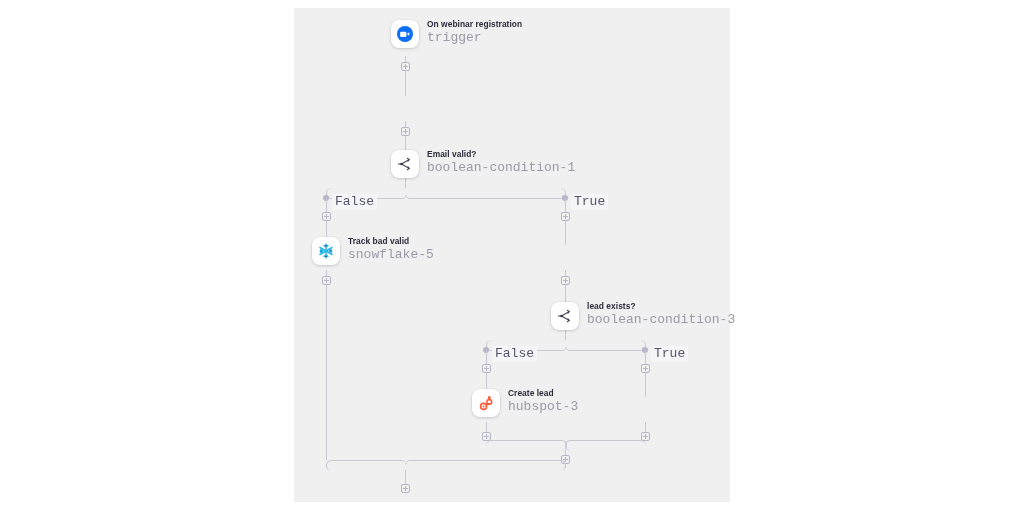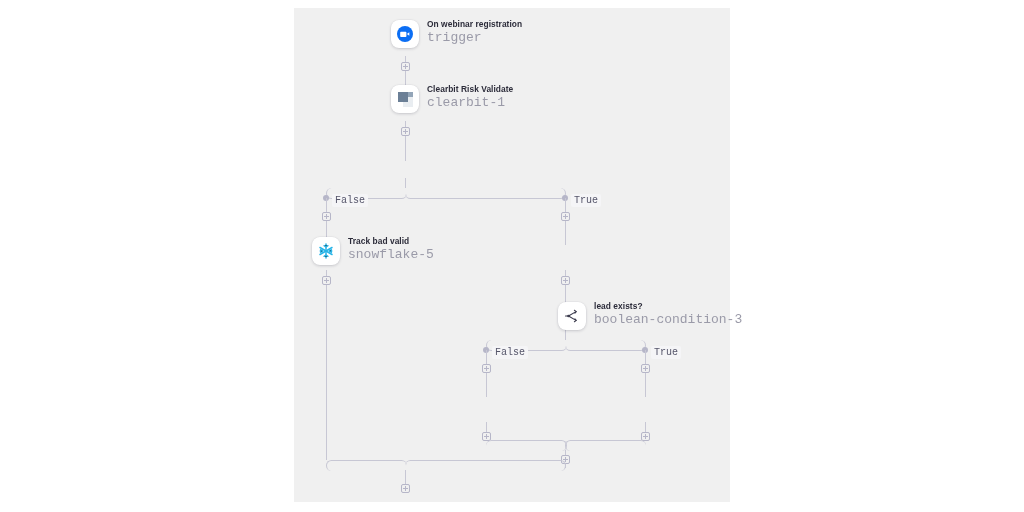--- a/index.html
+++ b/index.html
@@ -102,21 +102,21 @@
     position: absolute;
     width: 6px;
     height: 6px;
     border-radius: 50%;
     background: #b6b6c8;
   }
   
   .branch-label {
     position: absolute;
     font-family: "Liberation Mono", monospace;
-    font-size: 10px;
+    font-size: 13px;
     color: #55556a;
     background: #f5f5f7;
     padding: 1px 3px;
     border-radius: 2px;
     white-space: nowrap;
     line-height: 1.1;
   }
   svg { display: block; }
 </style>
 </head>
@@ -187,35 +187,39 @@
         <path d="M5 6.8h4.6c.45 0 .8.35.8.8v3.6c0 .45-.35.8-.8.8H5c-.45 0-.8-.35-.8-.8V7.6c0-.45.35-.8.8-.8z" fill="#ffffff"></path>
         <path d="M10.9 8.9l2.4-1.6v3.4l-2.4-1.6z" fill="#ffffff"></path>
       </svg>
     </div>
     <div class="node-text">
       <span class="node-title">On webinar registration</span>
       <span class="node-sub">trigger</span>
     </div>
   </div>
 
-  <div class="node" style="left:97px; top:77px;">
-    <div class="node-icon">
-      <svg width="17" height="17" viewBox="0 0 17 17">
-        <rect x="1" y="1" width="10" height="10" fill="#6b7f96"></rect>
-        <rect x="6" y="1" width="10" height="10" fill="#93a5b8"></rect>
-        <rect x="6" y="6" width="10" height="10" fill="#e9edf1"></rect>
-        <rect x="1" y="1" width="10" height="10" fill="#6b7f96"></rect>
-      </svg>
-    </div>
-    <div class="node-text">
-      <span class="node-title">Clearbit Risk Validate</span>
-      <span class="node-sub">clearbit-1</span>
-    </div>
-  </div>
-
+
+  <div class="node" style="left:97px; top:142px;">
+    <div class="node-icon">
+      <svg width="18" height="18" viewBox="0 0 18 18">
+        <g fill="none" stroke="#3b3b4d" stroke-width="1.1" stroke-linecap="round" stroke-linejoin="round">
+          <path d="M2.5 9h3"></path>
+          <path d="M5.5 9L13 4.6"></path>
+          <path d="M5.5 9L13 13.4"></path>
+          <path d="M11.4 3.3L13.3 4.6 11.9 6.1"></path>
+          <path d="M11.4 14.7L13.3 13.4 11.9 11.9"></path>
+        </g>
+        <circle cx="5.5" cy="9" r="1.3" fill="#3b3b4d"></circle>
+      </svg>
+    </div>
+    <div class="node-text">
+      <span class="node-title">Email valid?</span>
+      <span class="node-sub">boolean-condition-1</span>
+    </div>
+  </div>
 
   <div class="node" style="left:18px; top:229px;">
     <div class="node-icon">
       <svg width="18" height="18" viewBox="0 0 18 18">
         <g stroke="#29b5e8" stroke-width="1.5" stroke-linecap="round">
           <path d="M9 2v14"></path>
           <path d="M3 5.5l12 7"></path>
           <path d="M15 5.5l-12 7"></path>
         </g>
         <g stroke="#29b5e8" stroke-width="1.3" stroke-linecap="round">
@@ -228,34 +232,52 @@
         </g>
       </svg>
     </div>
     <div class="node-text">
       <span class="node-title">Track bad valid</span>
       <span class="node-sub">snowflake-5</span>
     </div>
   </div>
 
 
-  <div class="node" style="left:264px; top:294px;">
+  <div class="node" style="left:257px; top:294px;">
     <div class="node-icon">
       <svg width="18" height="18" viewBox="0 0 18 18">
         <g fill="none" stroke="#3b3b4d" stroke-width="1.1" stroke-linecap="round" stroke-linejoin="round">
           <path d="M2.5 9h3"></path>
           <path d="M5.5 9L13 4.6"></path>
           <path d="M5.5 9L13 13.4"></path>
           <path d="M11.4 3.3L13.3 4.6 11.9 6.1"></path>
           <path d="M11.4 14.7L13.3 13.4 11.9 11.9"></path>
         </g>
         <circle cx="5.5" cy="9" r="1.3" fill="#3b3b4d"></circle>
       </svg>
     </div>
     <div class="node-text">
       <span class="node-title">lead exists?</span>
       <span class="node-sub">boolean-condition-3</span>
     </div>
   </div>
 
+  <div class="node" style="left:178px; top:381px;">
+    <div class="node-icon">
+      <svg width="17" height="17" viewBox="0 0 17 17">
+        <g stroke="#ff5c35" stroke-width="1.4" fill="none">
+          <path d="M11.3 5.4v-2.6"></path>
+          <path d="M11.3 8.2L7.6 10.4"></path>
+        </g>
+        <circle cx="11.3" cy="2.6" r="1.5" fill="#ff5c35"></circle>
+        <circle cx="11.3" cy="6.9" r="2.4" fill="none" stroke="#ff5c35" stroke-width="1.5"></circle>
+        <circle cx="5.6" cy="11.4" r="3" fill="none" stroke="#ff5c35" stroke-width="1.6"></circle>
+        <circle cx="5.6" cy="11.4" r="1" fill="#ff5c35"></circle>
+      </svg>
+    </div>
+    <div class="node-text">
+      <span class="node-title">Create lead</span>
+      <span class="node-sub">hubspot-3</span>
+    </div>
+  </div>
 
 
 </div>
 
 </body></html>

